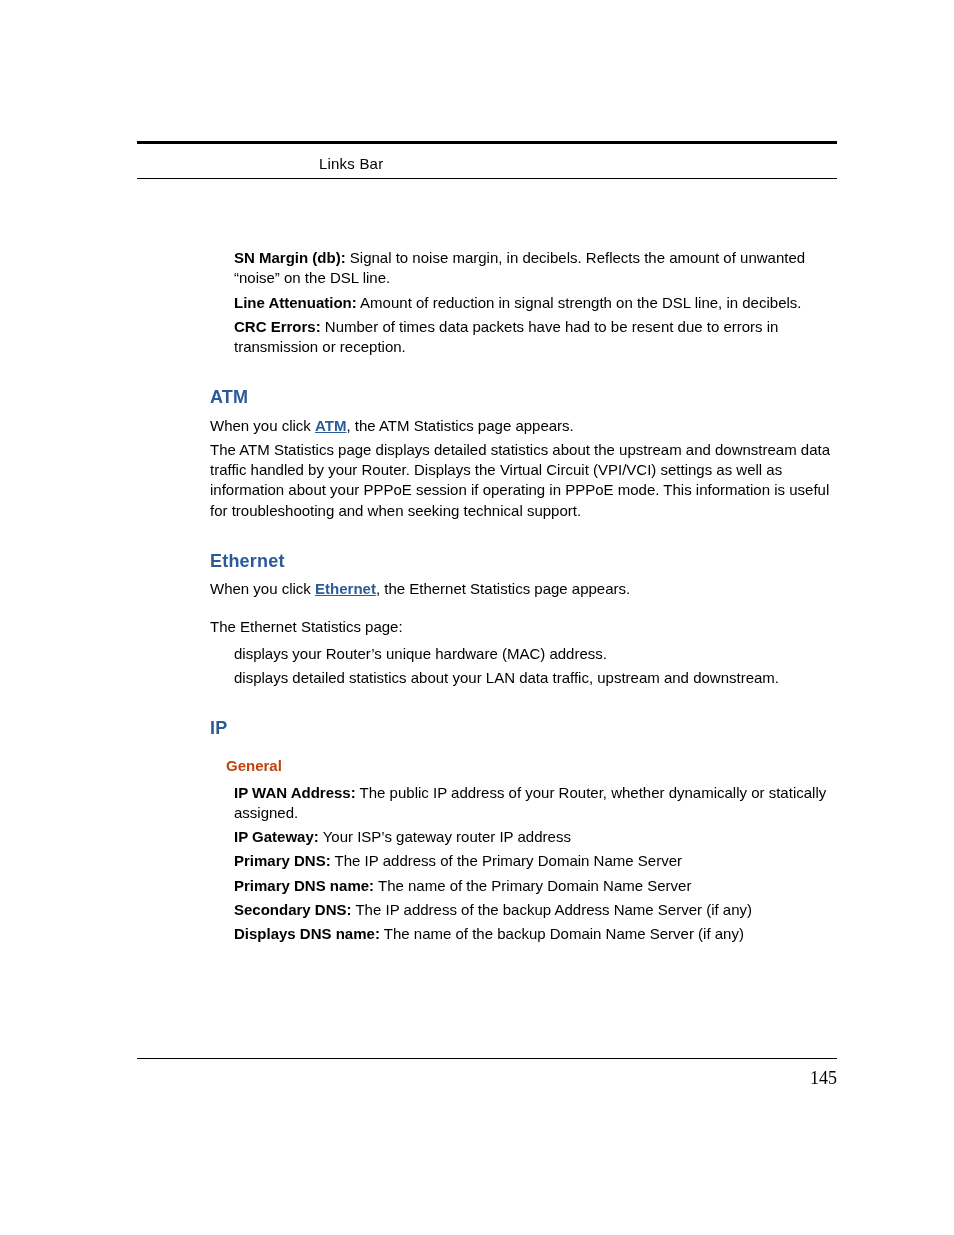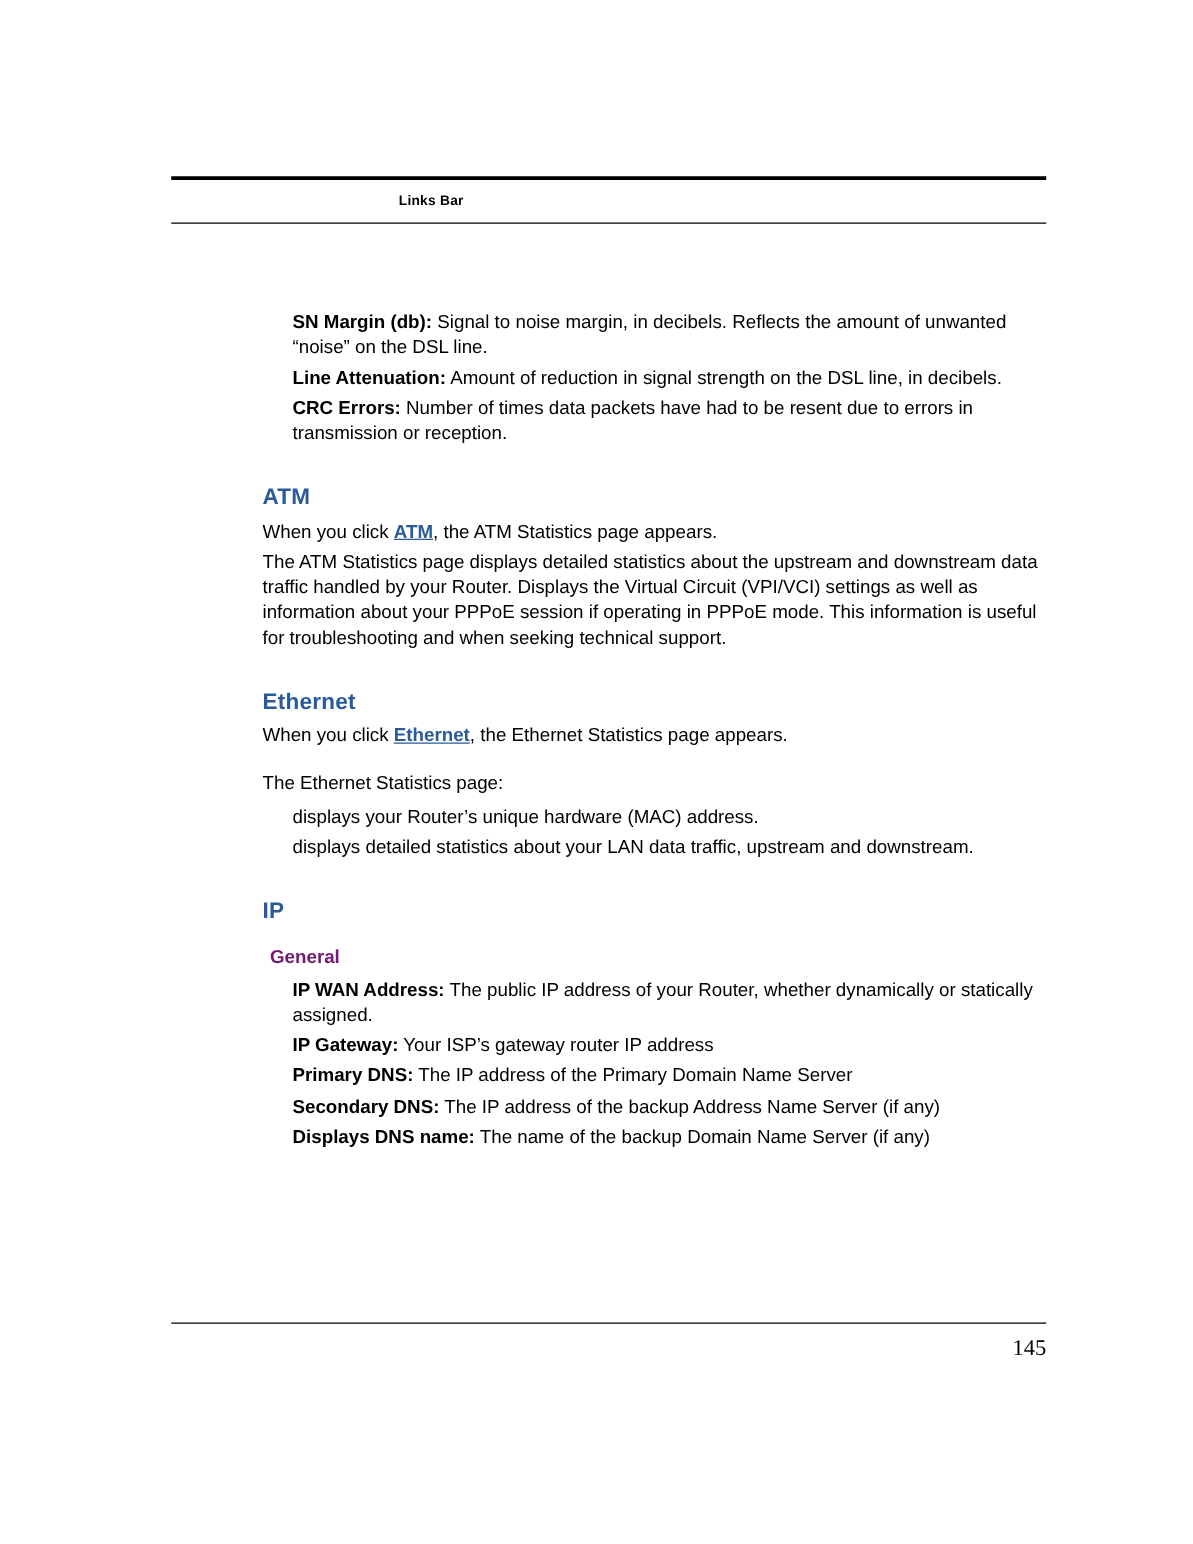--- a/index.html
+++ b/index.html
@@ -20,22 +20,22 @@
     position: absolute;
     left: 137px;
     right: 117px;
     top: 141px;
     border-top: 3px solid #000;
   }
   .header-label {
     position: absolute;
     left: 319px;
     top: 155px;
-    font-size: 11px;
-    font-weight: bold;
+    font-size: 15px;
+    font-weight: normal;
     letter-spacing: 0.2px;
     color: #000;
     text-align: right;
   }
   .rule-thin {
     position: absolute;
     left: 137px;
     right: 117px;
     top: 178px;
     border-top: 1px solid #000;
@@ -56,24 +56,24 @@
   .gap-md { margin-bottom: 18px; }
   .term { font-weight: bold; }
   h2.sec {
     margin: 28px 0 6px 0;
     font-size: 18px;
     font-weight: bold;
     color: #2a5a9a;
     letter-spacing: 0.2px;
   }
   h3.sub {
-    margin: 16px 0 6px 6px;
+    margin: 16px 0 6px 16px;
     font-size: 15px;
     font-weight: bold;
-    color: #701a75;
+    color: #c2410c;
   }
   a.link {
     color: #2a5a9a;
     text-decoration: underline;
     font-weight: bold;
   }
   .rule-bottom {
     position: absolute;
     left: 137px;
     right: 117px;
@@ -130,20 +130,21 @@
       <li>displays detailed statistics about your LAN data traffic, upstream and downstream.</li>
     </ul>
 
     <h2 class="sec">IP</h2>
 
     <h3 class="sub">General</h3>
     <div class="indent deflist">
       <p><span class="term">IP WAN Address:</span> <span>The public IP address of your Router, whether dynamically or statically assigned.</span></p>
       <p><span class="term">IP Gateway:</span> <span>Your ISP’s gateway router IP address</span></p>
       <p><span class="term">Primary DNS:</span> <span>The IP address of the Primary Domain Name Server</span></p>
+      <p><span class="term">Primary DNS name:</span> <span>The name of the Primary Domain Name Server</span></p>
       <p><span class="term">Secondary DNS:</span> <span>The IP address of the backup Address Name Server (if any)</span></p>
       <p><span class="term">Displays DNS name:</span> <span>The name of the backup Domain Name Server (if any)</span></p>
     </div>
 
   </div>
 
   <div class="rule-bottom"></div>
   <div class="pagenum">145</div>
 </div>
 

